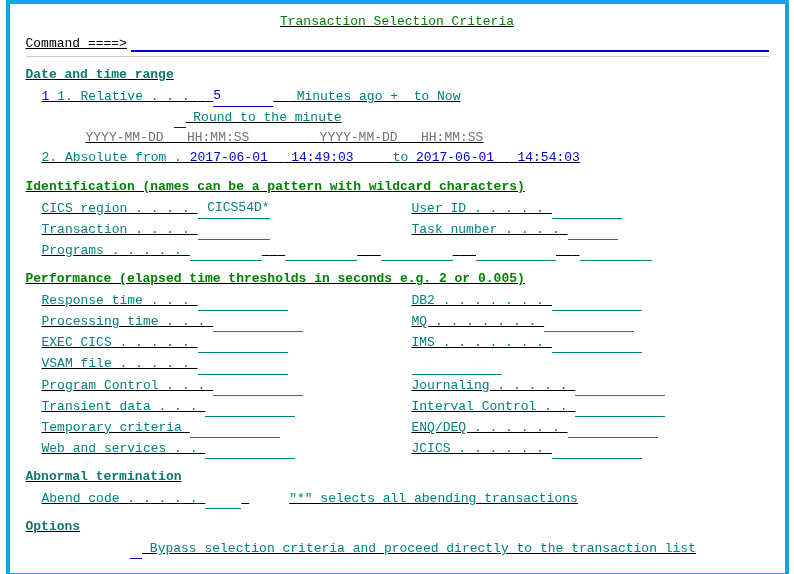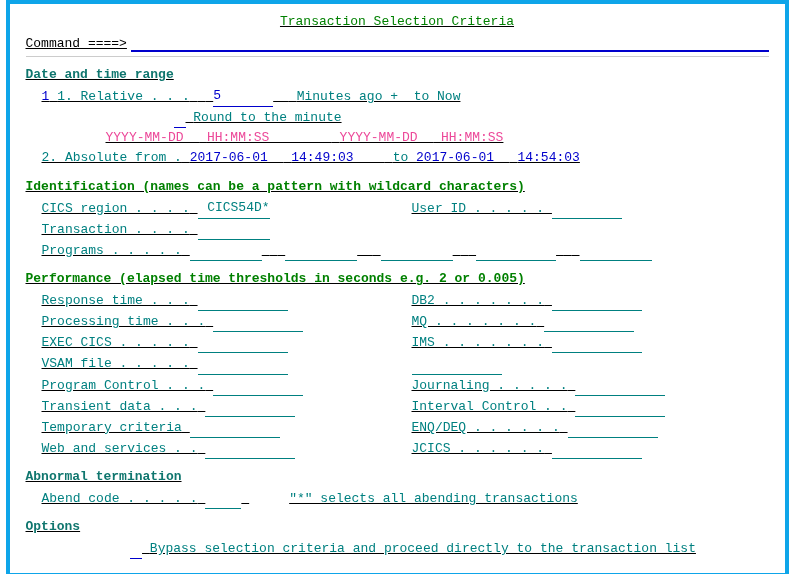--- a/index.html
+++ b/index.html
@@ -129,21 +129,21 @@
     <span class="teal"> Minutes ago +&nbsp; to Now</span>
   </div>
 
   <div class="row">
     <span style="margin-left:148px;">
       <span class="underline-field" style="min-width:12px;">&nbsp;</span>
       <span class="teal"> Round to the minute</span>
     </span>
   </div>
 
-  <div class="row" style="margin-left:80px; color:#ec4899;">
+  <div class="row" style="margin-left:60px; color:#737373;">
     <span>YYYY-MM-DD&nbsp;&nbsp;</span>
     <span>HH:MM:SS&nbsp;&nbsp;&nbsp;&nbsp;&nbsp;&nbsp;&nbsp;&nbsp;</span>
     <span>YYYY-MM-DD&nbsp;&nbsp;</span>
     <span>HH:MM:SS</span>
   </div>
 
   <div class="row indent1">
     <span class="teal">2. Absolute from .</span>
     <span class="blue"> 2017-06-01&nbsp;&nbsp;</span>
     <span class="blue">14:49:03&nbsp;&nbsp;&nbsp;&nbsp;</span>
@@ -163,20 +163,24 @@
       <span class="teal">User ID . . . . . </span>
       <span class="underline-field-teal" style="min-width:70px;">&nbsp;</span>
     </div>
   </div>
 
   <div class="row indent1 two-col">
     <div class="col-left">
       <span class="teal">Transaction . . . .</span>
       <span class="underline-field-teal" style="min-width:72px;">&nbsp;</span>
     </div>
+    <div class="col-right">
+      <span class="teal">Task number . . . .</span>
+      <span class="underline-field-teal" style="min-width:50px;">&nbsp;</span>
+    </div>
   </div>
 
   <div class="row indent1">
     <span class="teal">Programs . . . . .</span>
     <span class="underline-field-teal" style="min-width:72px;">&nbsp;</span>
     <span>&nbsp;</span>
     <span class="underline-field-teal" style="min-width:72px;">&nbsp;</span>
     <span>&nbsp;</span>
     <span class="underline-field-teal" style="min-width:72px;">&nbsp;</span>
     <span>&nbsp;</span>

